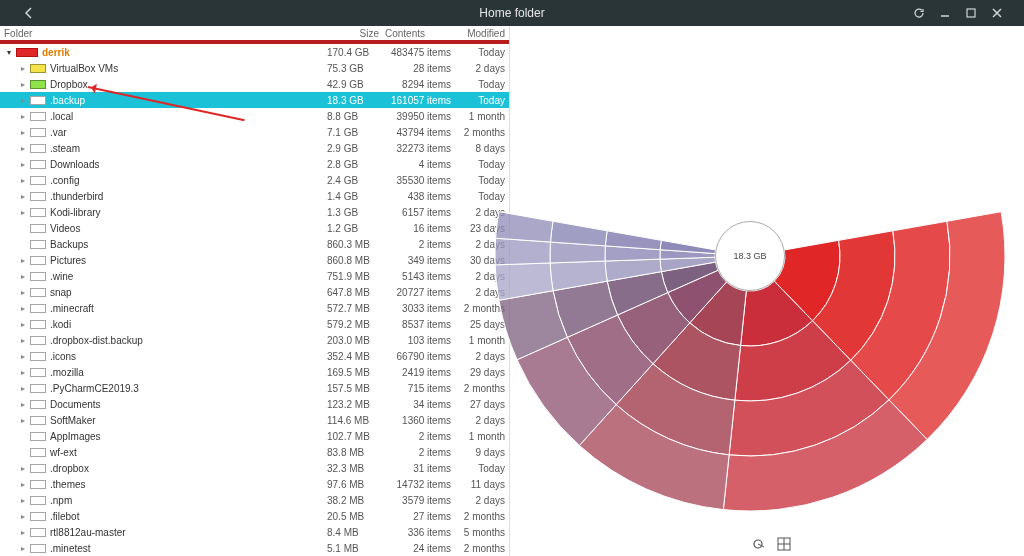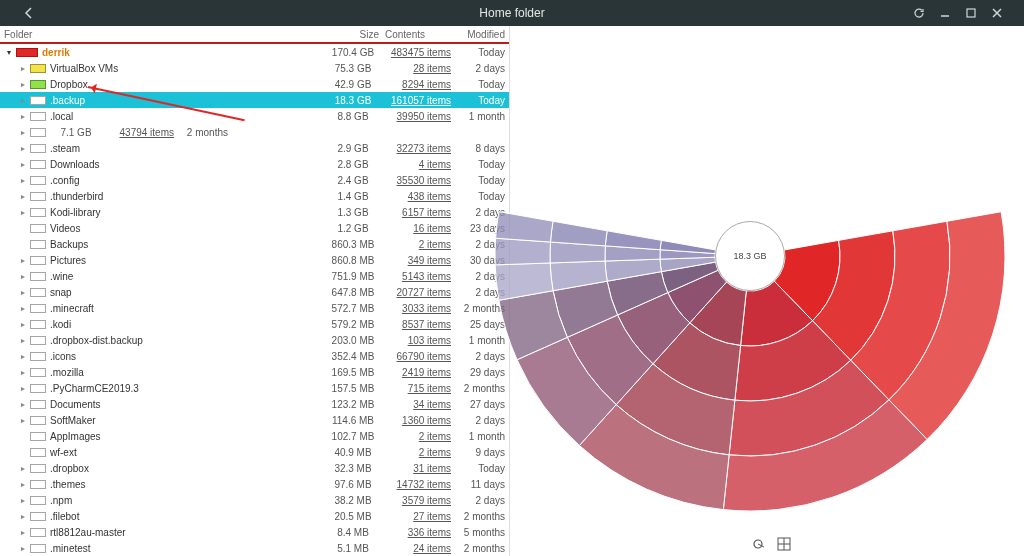--- a/index.html
+++ b/index.html
@@ -50,21 +50,21 @@
   width: 510px;
   border-right: 1px solid #ddd;
   display: flex;
   flex-direction: column;
 }
 .columns-header {
   height: 18px;
   display: flex;
   color: #666;
   font-size: 10px;
-  border-bottom: 2px solid #b91c1c;
+  border-bottom: 4px solid #b91c1c;
   align-items: center;
 }
 .col-folder { flex: 1; padding-left: 4px; }
 .col-size { width: 58px; text-align: right; padding-right: 6px; }
 .col-contents { width: 72px; padding-right: 6px; }
 .col-modified { width: 52px; text-align: right; padding-right: 4px; }
 
 .tree {
   flex: 1;
   overflow-y: hidden;
@@ -92,22 +92,22 @@
 .row .indent { display:inline-block; }
 .row .swatch {
   width: 16px; height: 9px;
   border: 1px solid rgba(0,0,0,.35);
   margin: 0 4px 0 2px;
   background: #fff;
 }
 .row.root .swatch { width: 22px; background: #e02626; border-color:#b01010; }
 .row .name { flex: 1; white-space: nowrap; overflow:hidden; text-overflow:ellipsis; }
 .row.root .name { color: #e07a00; font-weight: 600; }
-.row .size { width: 58px; text-align: center; color:#555; padding-right:6px; }
-.row .items { width: 72px; text-align: right; color:#555; padding-right:6px;text-decoration:underline; }
+.row .size { width: 58px; text-align: left; color:#555; padding-right:6px; }
+.row .items { width: 72px; text-align: right; color:#555; padding-right:6px; }
 .row .mod { width: 52px; text-align: right; color:#555; padding-right:4px; }
 .row.selected .size, .row.selected .items, .row.selected .mod { color:#fff; }
 
 .right-pane {
   flex: 1;
   position: relative;
   background: #fff;
 }
 .chart-wrap {
   position: absolute;
@@ -235,20 +235,21 @@
           <span class="swatch" style="background:#ffffff"></span>
           <span class="name">.local</span>
           <span class="size">8.8 GB</span>
           <span class="items">39950 items</span>
           <span class="mod">1 month</span>
         </div>
         <div class="row">
           <span class="indent" style="width:14px"></span>
           <span class="expander">▸</span>
           <span class="swatch" style="background:#ffffff"></span>
+          <span class="name">.var</span>
           <span class="size">7.1 GB</span>
           <span class="items">43794 items</span>
           <span class="mod">2 months</span>
         </div>
         <div class="row">
           <span class="indent" style="width:14px"></span>
           <span class="expander">▸</span>
           <span class="swatch" style="background:#ffffff"></span>
           <span class="name">.steam</span>
           <span class="size">2.9 GB</span>
@@ -415,21 +416,21 @@
           <span class="name">AppImages</span>
           <span class="size">102.7 MB</span>
           <span class="items">2 items</span>
           <span class="mod">1 month</span>
         </div>
         <div class="row">
           <span class="indent" style="width:14px"></span>
           <span class="expander"></span>
           <span class="swatch" style="background:#ffffff"></span>
           <span class="name">wf-ext</span>
-          <span class="size">40.9 MB</span>
+          <span class="size">83.8 MB</span>
           <span class="items">2 items</span>
           <span class="mod">9 days</span>
         </div>
         <div class="row">
           <span class="indent" style="width:14px"></span>
           <span class="expander">▸</span>
           <span class="swatch" style="background:#ffffff"></span>
           <span class="name">.dropbox</span>
           <span class="size">32.3 MB</span>
           <span class="items">31 items</span>

